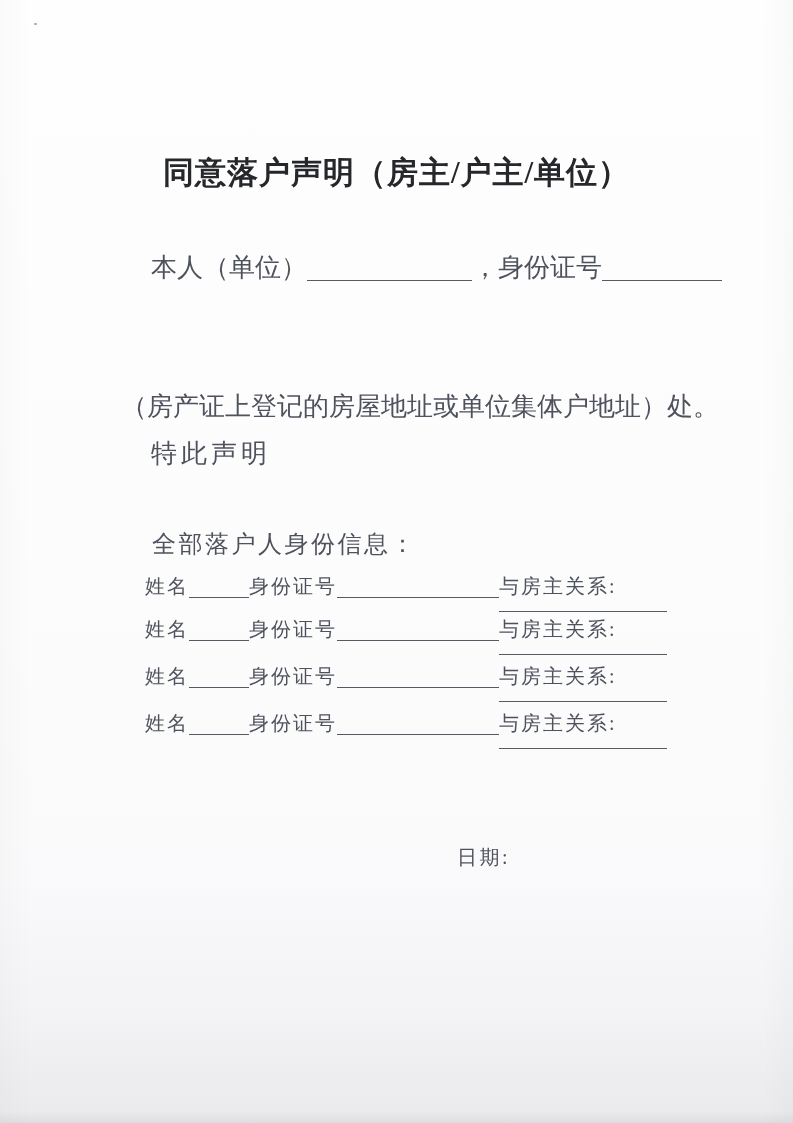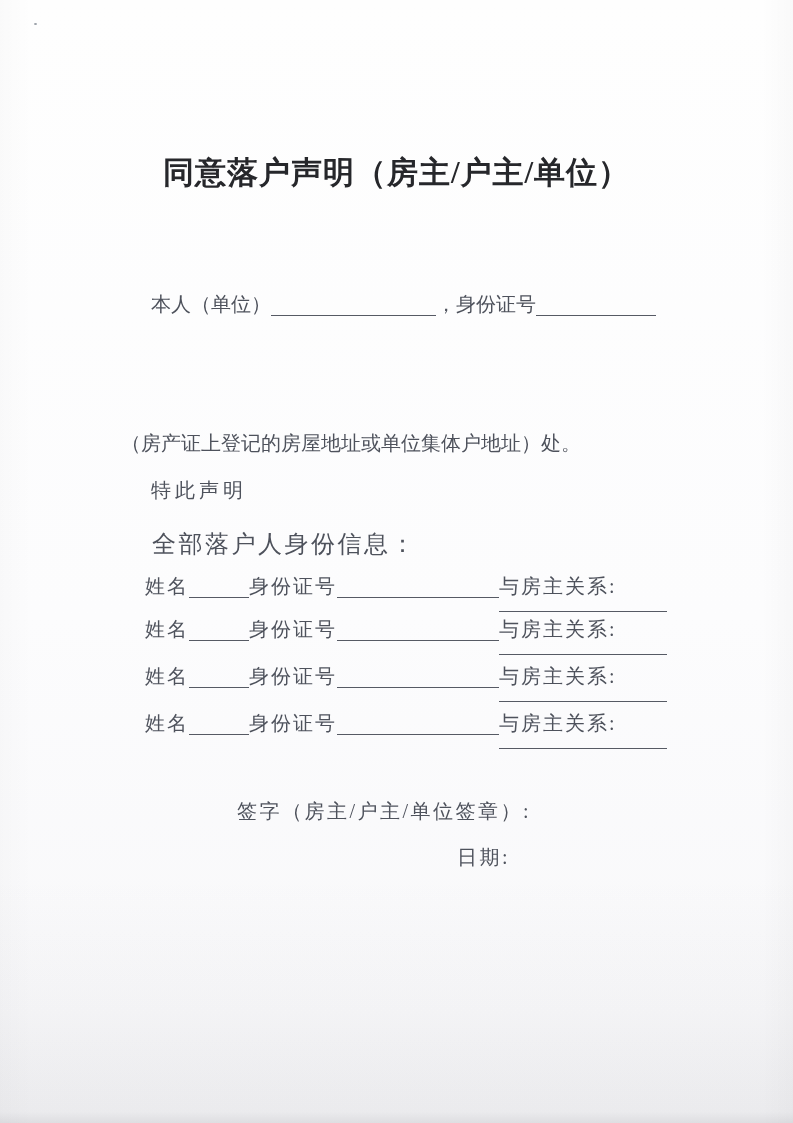--- a/index.html
+++ b/index.html
@@ -36,24 +36,23 @@
     text-align: center;
     font-size: 31px;
     font-weight: bold;
     letter-spacing: 1px;
     color: #26272b;
   }
   .line {
     position: absolute;
     left: 121px;
     width: 560px;
-    font-size: 20px;
+    font-size: 26px;
     line-height: 24px;
     white-space: nowrap;
-    margin-top: 36px;
   }
   .indent { padding-left: 30px; }
   .l1 { top: 256px; }
   .l2 { top: 302px; }
   .l3 { top: 349px; letter-spacing: 17px; }
   .l4 { top: 395px; }
   .l5 { top: 442px; letter-spacing: 4px; }
   .blank {
     display: inline-block;
     border-bottom: 1.6px solid #565a64;
@@ -141,17 +140,16 @@
   </div>
 
   <div class="info-row r3">
     <span class="row-label">姓名</span><span class="blank b-60"></span><span class="row-label">身份证号</span><span class="blank b-162"></span><span class="relation-label">与房主关系:</span>
   </div>
 
   <div class="info-row r4">
     <span class="row-label">姓名</span><span class="blank b-60"></span><span class="row-label">身份证号</span><span class="blank b-162"></span><span class="relation-label">与房主关系:</span>
   </div>
 
-  <div class="signature-line">签字（房主/户主/单位签章）:</div>
 
   <div class="date-line">日期:</div>
 
 </div>
 
 </body></html>

